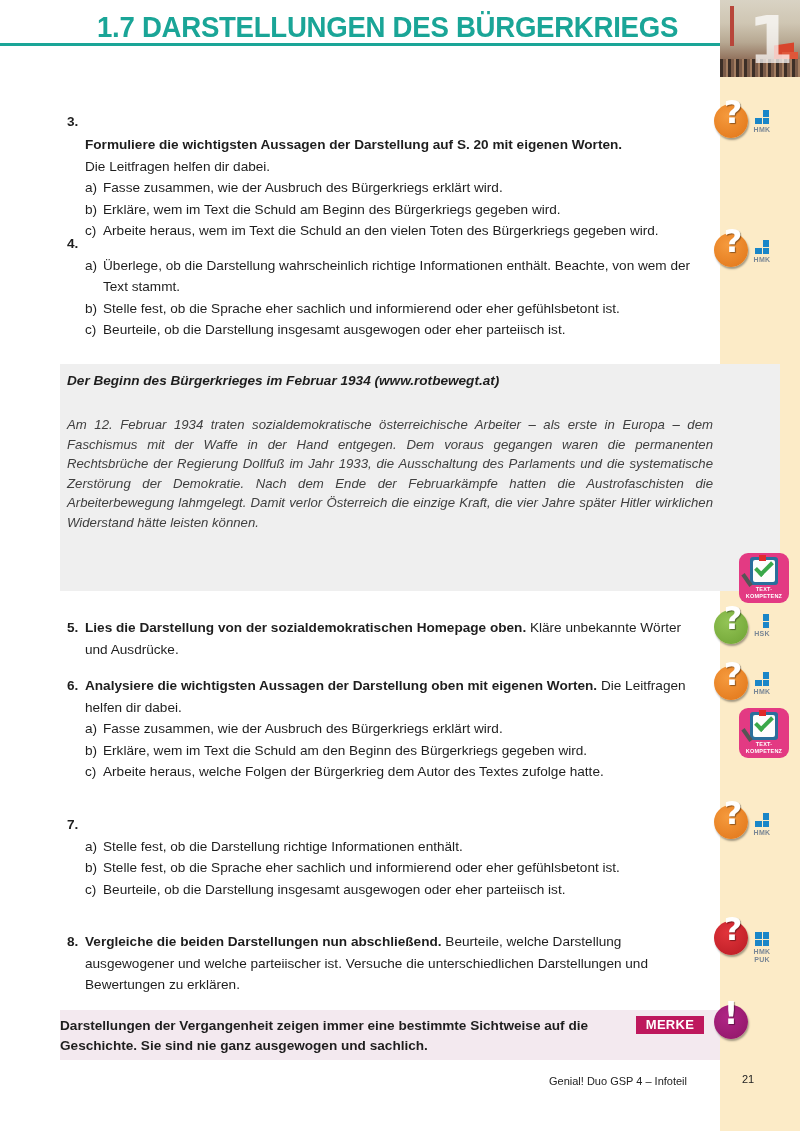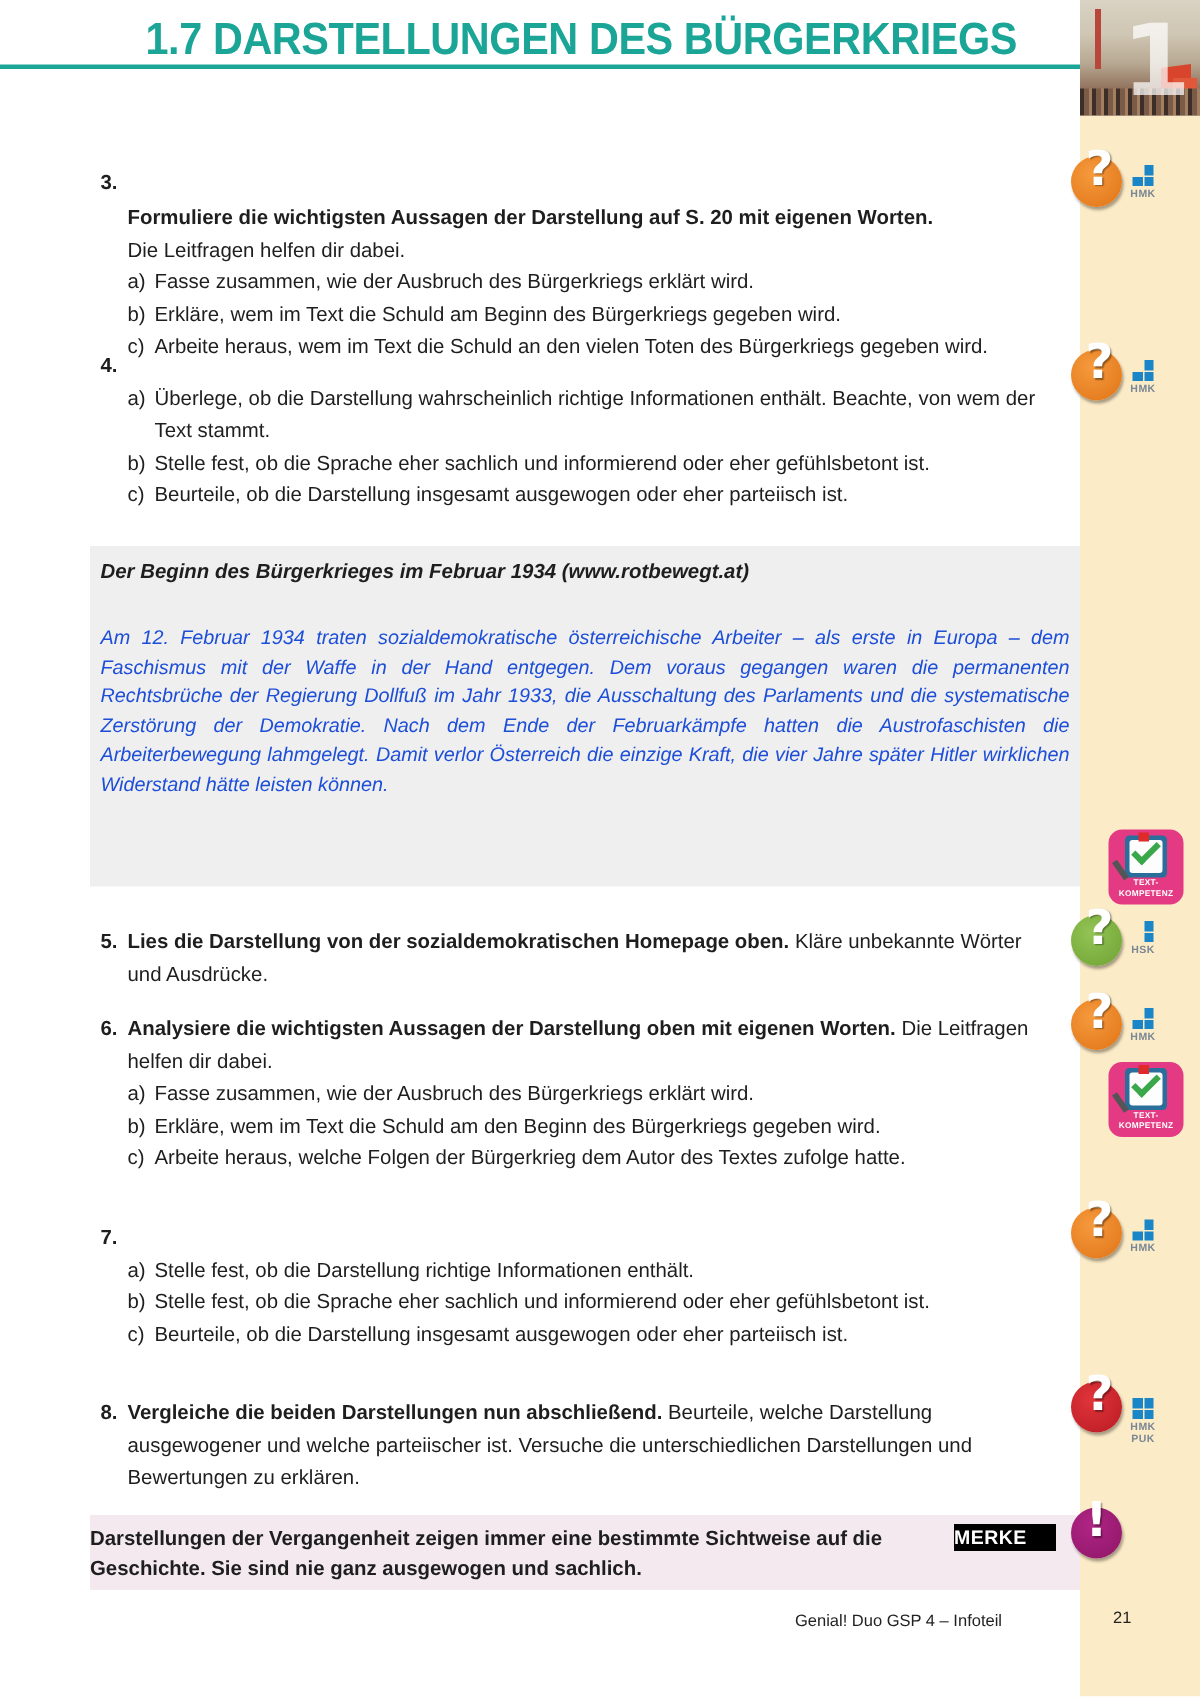--- a/index.html
+++ b/index.html
@@ -24,29 +24,29 @@
 
   .task { position: absolute; left: 67px; width: 640px; font-size: 13.6px; line-height: 21.5px; }
   .task .head { display: flex; }
   .task .num { font-weight: bold; width: 18px; flex: none; }
   .task .bold { font-weight: bold; margin-top: 23px; }
   .task .cont { padding-left: 18px; }
   .task .sub { display: flex; padding-left: 18px; }
   .task .sub .letter { width: 18px; flex: none; }
   .task .sub .txt { flex: 1; }
 
-  .source-box { position: absolute; left: 60px; top: 364px; width: 660px; height: 227px; background: #efefef; }
+  .source-box { position: absolute; left: 60px; top: 364px; width: 720px; height: 227px; background: #efefef; }
   .source-title { position: absolute; left: 7px; top: 9px; font-weight: bold; font-style: italic; font-size: 13.6px; }
-  .source-body { position: absolute; left: 7px; top: 51px; width: 646px; font-style: italic; font-size: 13.2px; line-height: 19.6px; text-align: justify; color: #1d4ed8; }
+  .source-body { position: absolute; left: 7px; top: 51px; width: 646px; font-style: italic; font-size: 13.2px; line-height: 19.6px; text-align: justify; color: #404040; }
   .source-cite { position: absolute; left: 7px; top: 190px; width: 646px; font-size: 10px; line-height: 14px; color: #333; }
 
   .merke-box { position: absolute; left: 60px; top: 1010px; width: 660px; height: 50px; background: #f3e9ef; }
   .merke-text { position: absolute; left: 0; top: 6px; width: 580px; font-weight: bold; font-size: 13.6px; line-height: 20px; color: #1e1e1e; }
-  .merke-label { position: absolute; left: 576px; top: 6px; width: 68px; height: 18px; background: #000000; color: #fff;
-    font-weight: bold; font-size: 13px; line-height: 18px; text-align: left; letter-spacing: 0.3px; }
+  .merke-label { position: absolute; left: 576px; top: 6px; width: 68px; height: 18px; background: #be185d; color: #fff;
+    font-weight: bold; font-size: 13px; line-height: 18px; text-align: center; letter-spacing: 0.3px; }
 
   .badge { position: absolute; width: 34px; height: 34px; border-radius: 50%; color: #fff; font-weight: bold;
     font-family: "DejaVu Sans", sans-serif; font-size: 32px; line-height: 34px; text-align: center;
     box-shadow: 1px 2px 2px rgba(0,0,0,0.35); }
   .badge span { position: relative; top: -9px; left: 2px; text-shadow: 1px 1px 1px rgba(0,0,0,0.4); display: inline-block; }
   .b-orange { background: radial-gradient(circle at 40% 35%, #f59a3d, #e07417); }
   .b-green { background: radial-gradient(circle at 40% 35%, #93c455, #6ea233); }
   .b-red { background: radial-gradient(circle at 40% 35%, #e1343b, #b81b23); }
   .b-purple { background: radial-gradient(circle at 40% 35%, #b02585, #8d1666); }
 
@@ -57,21 +57,21 @@
   .comp .lbl { font-size: 7px; font-weight: bold; color: #7a8795; line-height: 8px; margin-top: 2px; letter-spacing: 0.3px; }
 
   .tk-icon { position: absolute; left: 739px; width: 50px; height: 50px; border-radius: 9px; background: #e33a83; overflow: hidden; }
   .tk-icon .book { position: absolute; left: 11px; top: 4px; width: 28px; height: 28px; border-radius: 3px; background: #2a6f9c; }
   .tk-icon .page { position: absolute; left: 14px; top: 7px; width: 22px; height: 22px; background: #fdfdfd; border-radius: 2px; }
   .tk-icon .check { position: absolute; left: 16px; top: 9px; width: 18px; height: 10px; border-left: 4px solid #3aa84a; border-bottom: 4px solid #3aa84a; transform: rotate(-45deg); }
   .tk-icon .bookmark { position: absolute; left: 20px; top: 2px; width: 7px; height: 6px; background: #e02a2a; }
   .tk-icon .pencil { position: absolute; left: 6px; top: 20px; width: 4px; height: 14px; background: #555; transform: rotate(-35deg); }
   .tk-icon .lbl { position: absolute; left: 0; top: 33px; width: 50px; text-align: center; color: #fff; font-weight: bold; font-size: 5.5px; line-height: 6.5px; letter-spacing: 0.2px; }
 
-  .footer-text { position: absolute; left: 530px; top: 1075px; font-size: 11px; color: #222; }
+  .footer-text { position: absolute; left: 549px; top: 1075px; font-size: 11px; color: #222; }
   .page-num { position: absolute; left: 742px; top: 1073px; font-size: 11px; color: #222; }
 </style>
 </head>
 <body>
 
 <div class="sidebar"></div>
 <div class="chapter-img">
   <div class="flag3"></div>
   <div class="flag1"></div>
   <div class="flag2"></div>

